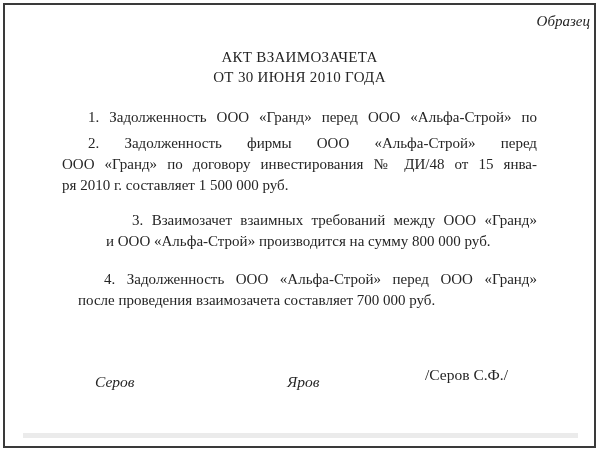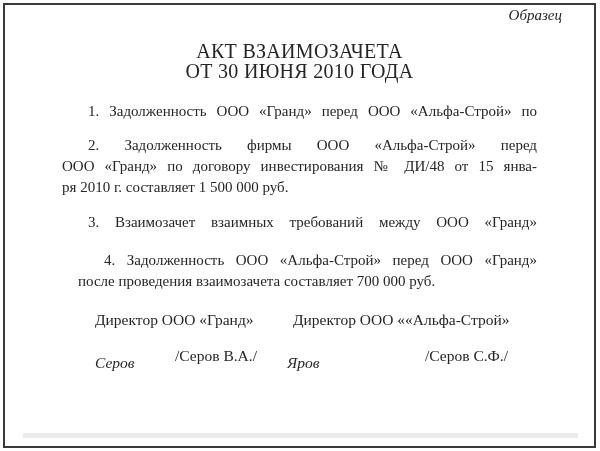--- a/index.html
+++ b/index.html
@@ -11,42 +11,43 @@
   .doc {
     position: absolute;
     left: 3px; top: 3px;
     width: 589px; height: 441px;
     border: 2px solid #3a3a3a;
     background: #ffffff;
     font-family: "Liberation Serif", "DejaVu Serif", serif;
     color: #252525;
   }
   .stamp {
-    padding-right: 32px;
+    margin-top: 6px;
+    padding-right: 4px;
     text-align: right;
     font-style: italic;
     font-size: 15px;
     line-height: 20px;
   }
   .title {
     margin-top: 16px;
     text-align: center;
-    font-size: 20px;
+    font-size: 15px;
     line-height: 20px;
     letter-spacing: 0.3px;
   }
   .body {
     margin-top: 20px;
     padding: 0 57px;
     font-size: 15px;
     line-height: 21px;
   }
   .para { margin: 0; }
-  .para.p2 { margin-top: 13px; }
-  .para.p3 { margin-top: 14px; }
+  .para.p2 { margin-top: 5px; }
+  .para.p3 { margin-top: 14px; margin-left: 44px; }
   .para.p4 { margin-top: 17px; margin-left: 16px; }
   .line {
     text-align: justify;
     text-align-last: justify;
     text-justify: inter-word;
   }
   .line.first { padding-left: 26px; }
   .line.last  { text-align-last: left; }
   .signs {
     position: relative;
@@ -85,35 +86,33 @@
     </div>
 
     <div class="para p2">
       <div class="line first">2. Задолженность фирмы ООО «Альфа-Строй» перед</div>
       <div class="line">ООО «Гранд» по договору инвестирования № ДИ/48 от 15 янва-</div>
       <div class="line last">ря 2010 г. составляет 1 500 000 руб.</div>
     </div>
 
     <div class="para p3">
       <div class="line first">3. Взаимозачет взаимных требований между ООО «Гранд»</div>
+      <div class="line last">и ООО «Альфа-Строй» производится на сумму 800 000 руб.</div>
     </div>
 
     <div class="para p4">
       <div class="line first">4. Задолженность ООО «Альфа-Строй» перед ООО «Гранд»</div>
       <div class="line last">после проведения взаимозачета составляет 700 000 руб.</div>
     </div>
 
   </div>
 
   <div class="signs">
-    <span class="s-title" style="left:90px">Директор ООО «Гранд»</span>
-    <span class="s-title" style="left:288px">Директор ООО ««Альфа-Строй»</span>
 
     <span class="s-sig" style="left:90px">Серов</span>
-    <span class="s-name" style="left:170px">/Серов В.А./</span>
 
     <span class="s-sig" style="left:282px">Яров</span>
     <span class="s-name" style="left:420px">/Серов С.Ф./</span>
   </div>
 
   <div class="artifact"></div>
 
 </div>
 
 </body></html>

